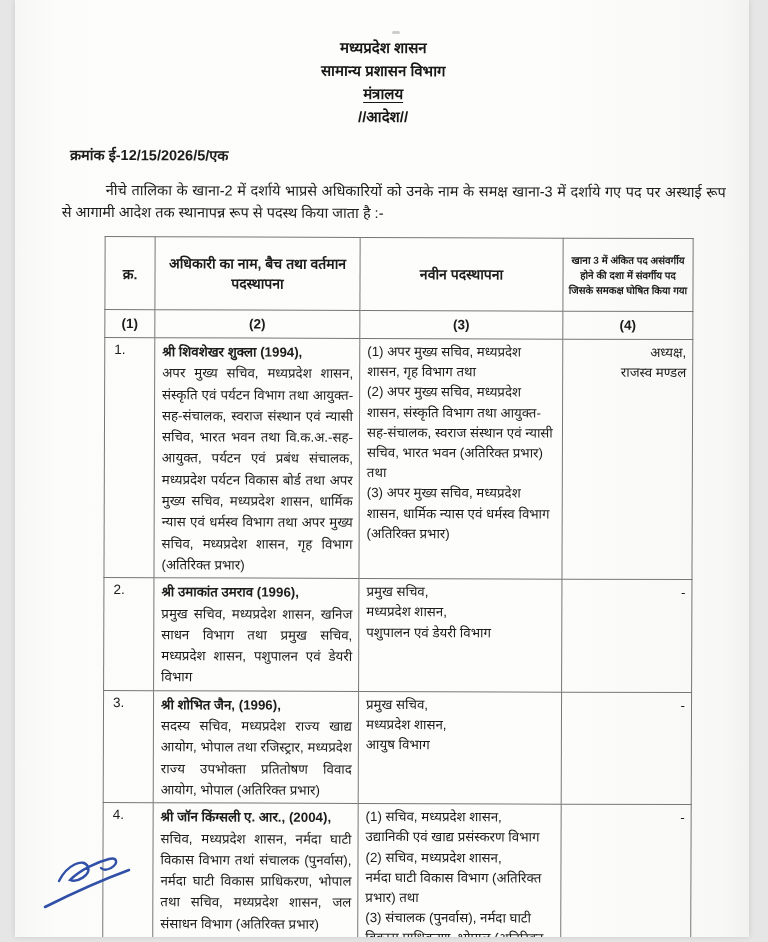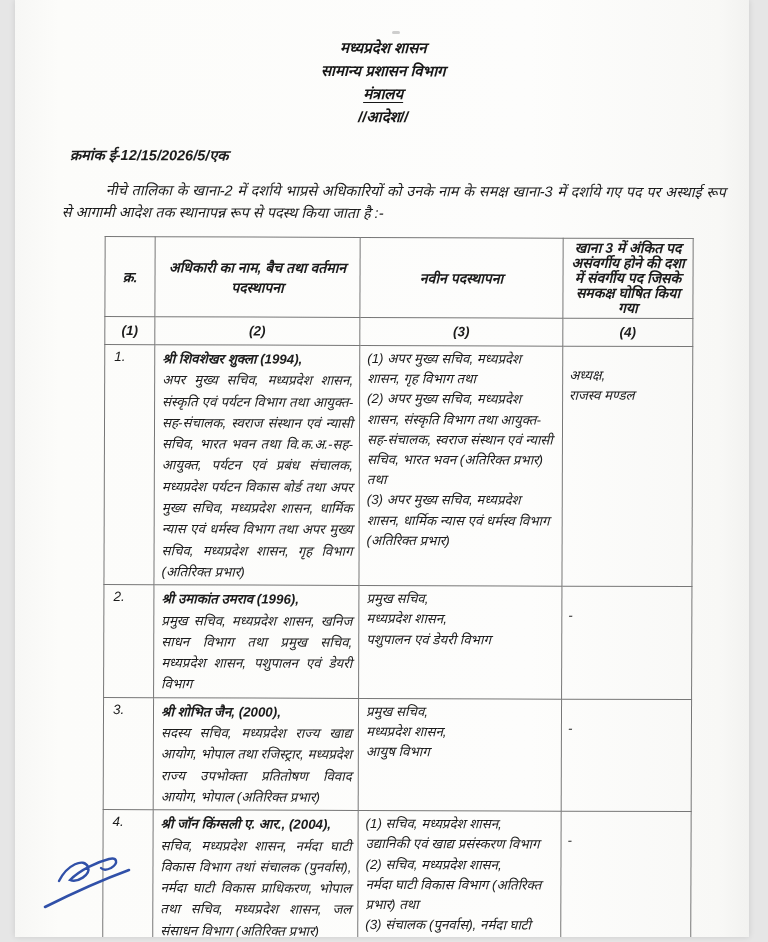--- a/index.html
+++ b/index.html
@@ -9,21 +9,20 @@
     font-family: "Liberation Sans", "DejaVu Sans", sans-serif;
     color: #1c1c1c;
     position: relative;
   }
   .paper {
     position: absolute;
     top: 0; bottom: 5px; left: 15px; right: 19px;
     background: linear-gradient(90deg, #f7f7f5 0%, #fcfcfa 6%, #fdfdfc 70%, #f8f8f6 96%, #f2f2f0 100%);
     box-shadow: 0 0 6px rgba(0,0,0,0.12);
     overflow: hidden;
-    font-style: italic;
   }
   .content { transform: rotate(0.2deg); transform-origin: 50% 40%; }
 
   .artifact-dash {
     position: absolute; left: 377px; top: 31px; width: 8px; height: 3px;
     background: #b9b9b9; border-radius: 2px; opacity: .7;
   }
 
   .letterhead { margin-top: 36px; text-align: center; font-weight: bold; font-size: 15px; line-height: 23px; color: #171717; }
   .lh-line { display: block; }
@@ -54,34 +53,34 @@
   .order-table col.c4 { width: 130px; }
   .order-table th, .order-table td {
     border: 1px solid #777;
     vertical-align: top;
     padding: 4px 6px;
   }
   .order-table th { font-weight: bold; text-align: center; vertical-align: middle; }
   tr.head-row { height: 73px; }
   tr.head-row th.h2, tr.head-row th.h3 { font-size: 14px; line-height: 20px; }
   tr.head-row th.h1 { font-size: 14px; margin-left: 48px; }
-  tr.head-row th.h4 { font-size: 14px; line-height: 15px; padding: 2px 4px; }
+  tr.head-row th.h4 { font-size: 10px; line-height: 15px; padding: 2px 4px; }
   tr.num-row { height: 28px; }
   tr.num-row th { font-size: 13.5px; vertical-align: middle; }
 
   tr.r1 { height: 195px; }
   tr.r2 { height: 92px; }
   tr.r3 { height: 108px; }
   tr.r4 { height: 177px; }
 
   td.sn { text-align: left; padding-left: 9px; font-size: 13.5px; }
   td.officer { text-align: justify; line-height: 21.3px; padding: 3px 6px 2px 7px; }
   .officer-name { display: block; font-weight: bold; text-align: justify; }
   td.posting { line-height: 20.2px; white-space: pre-line; padding: 3px 5px 2px 7px; }
-  td.equiv { text-align: left; white-space: pre-line; line-height: 20px; padding-top: 19px; margin-top: 16px; }
+  td.equiv { text-align: right; white-space: pre-line; line-height: 20px; padding-top: 3px; margin-top: 16px; }
 
   .signature { position: absolute; left: 22px; top: 843px; width: 110px; height: 72px; }
 </style>
 </head>
 <body>
 
 <div class="paper">
   <div class="artifact-dash"></div>
   <div class="content">
 
@@ -138,21 +137,21 @@
         </td>
         <td class="posting">प्रमुख सचिव,
 मध्यप्रदेश शासन,
 पशुपालन एवं डेयरी विभाग</td>
         <td class="equiv">-</td>
       </tr>
 
       <tr class="r3">
         <td class="sn">3.</td>
         <td class="officer">
-          <span class="officer-name">श्री शोभित जैन, (2000),</span><span>सदस्य सचिव, मध्यप्रदेश राज्य खाद्य आयोग, भोपाल तथा रजिस्ट्रार, मध्यप्रदेश राज्य उपभोक्ता प्रतितोषण विवाद आयोग, भोपाल (अतिरिक्त प्रभार)</span>
+          <span class="officer-name">श्री शोभित जैन, (1996),</span><span>सदस्य सचिव, मध्यप्रदेश राज्य खाद्य आयोग, भोपाल तथा रजिस्ट्रार, मध्यप्रदेश राज्य उपभोक्ता प्रतितोषण विवाद आयोग, भोपाल (अतिरिक्त प्रभार)</span>
         </td>
         <td class="posting">प्रमुख सचिव,
 मध्यप्रदेश शासन,
 आयुष विभाग</td>
         <td class="equiv">-</td>
       </tr>
 
       <tr class="r4">
         <td class="sn">4.</td>
         <td class="officer">

